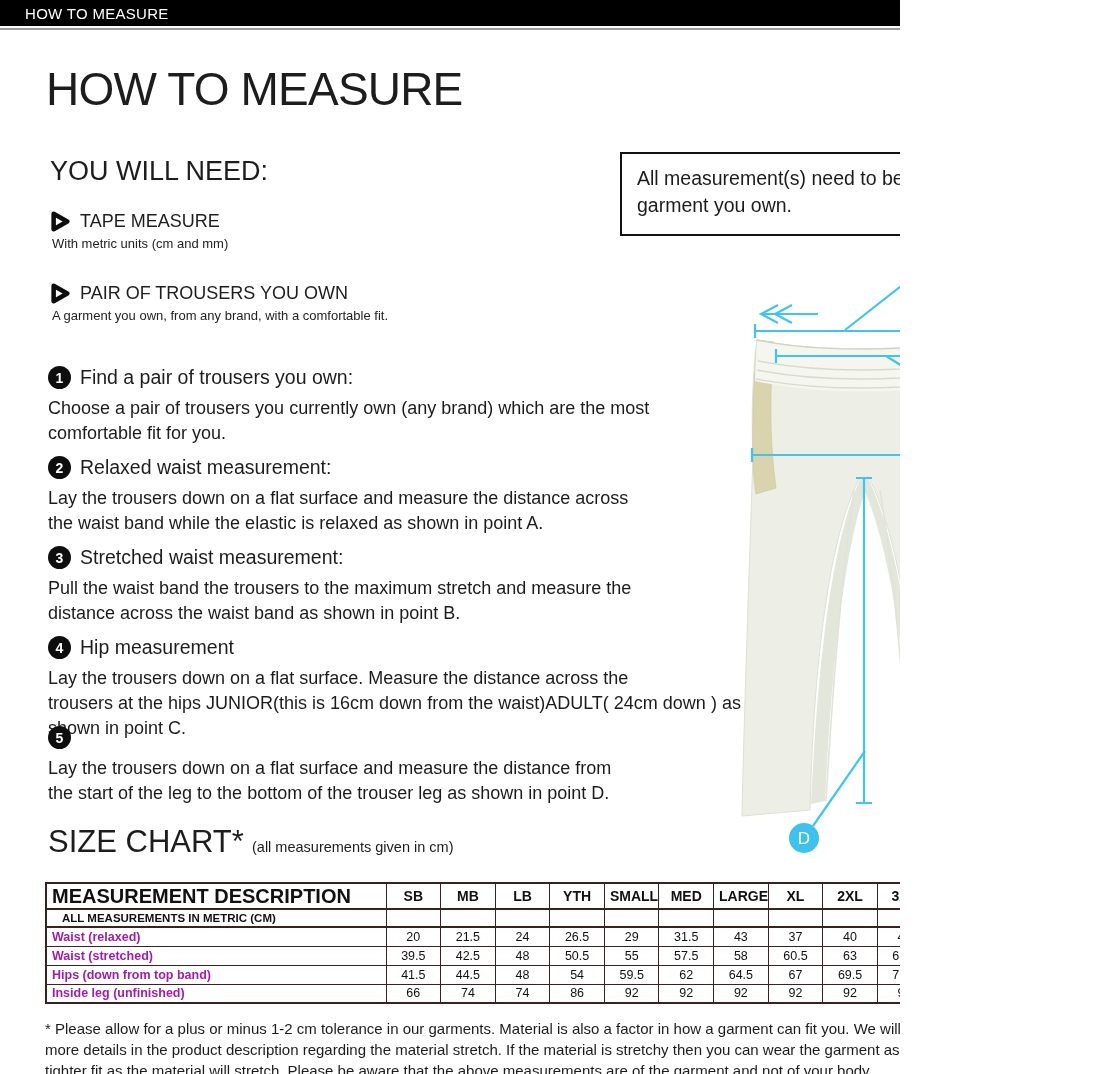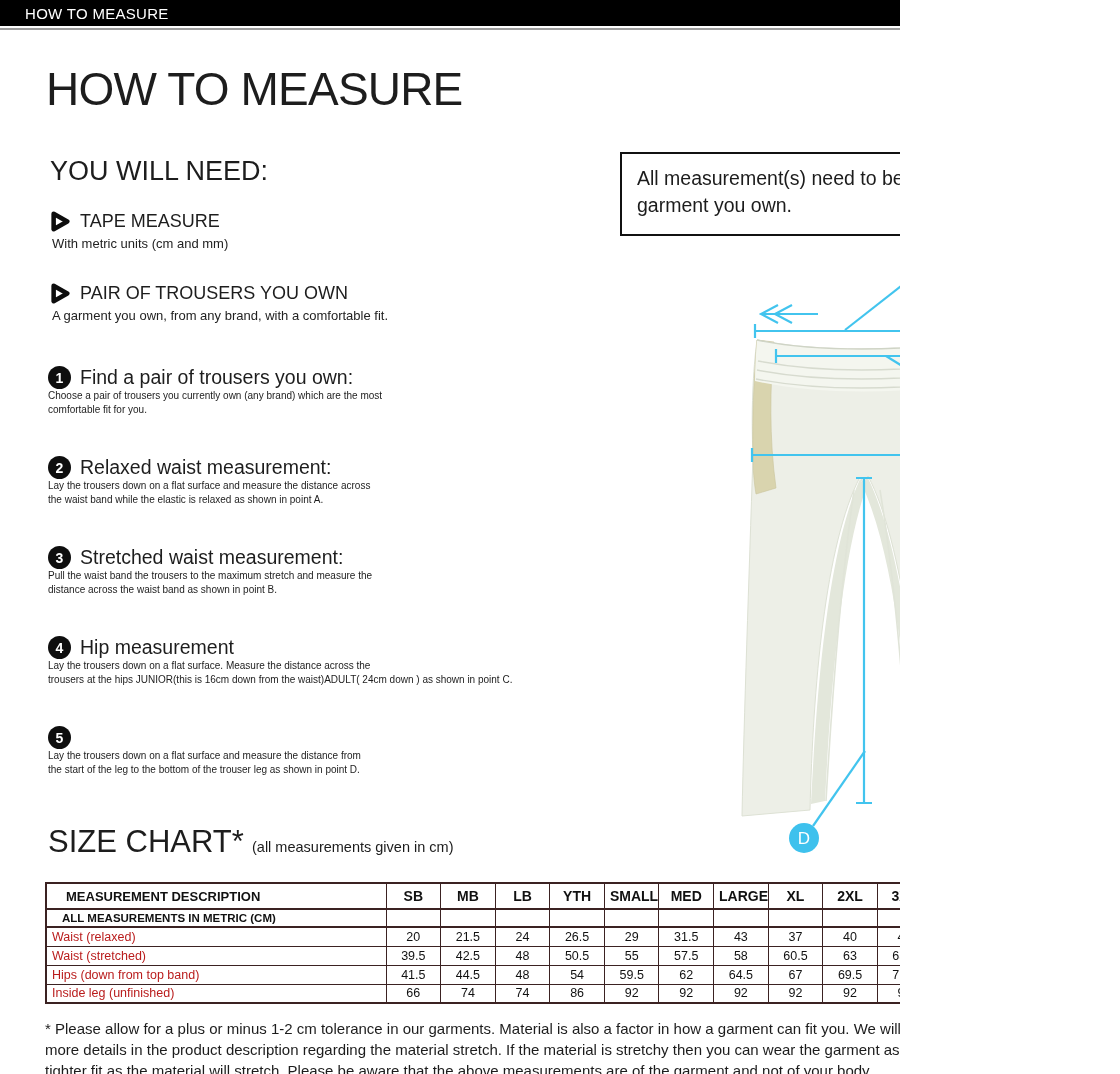--- a/index.html
+++ b/index.html
@@ -24,38 +24,38 @@
   .need-row{display:flex;align-items:center;gap:10px;}
   .tri{width:20px;height:21px;flex:0 0 auto;}
   .need-title{font-size:18px;color:#1d1d1d;}
   .need-sub{font-size:13px;margin-top:4px;margin-left:2px;color:#222;}
 
   .step{position:absolute;left:48px;width:720px;}
   .step-head{display:flex;align-items:center;gap:9px;}
   .step-num{width:23px;height:23px;border-radius:50%;background:#0e0e0e;color:#fff;
             font-size:14px;font-weight:bold;display:flex;align-items:center;justify-content:center;flex:0 0 auto;}
   .step-title{font-size:19.5px;color:#1d1d1d;}
-  .step-body{font-size:10px;line-height:1.38;white-space:pre-line;color:#1c1c1c;}
+  .step-body{margin-top:7px;font-size:18px;line-height:1.38;white-space:pre-line;color:#1c1c1c;}
 
   .notice{position:absolute;left:620px;top:152px;width:470px;height:84px;border:2px solid #111;
           box-sizing:border-box;padding:11px 15px;font-size:19.5px;line-height:1.4;white-space:pre-line;color:#1c1c1c;}
 
   .diagram{position:absolute;left:704px;top:248px;width:372px;height:630px;}
 
   .sc-title{position:absolute;left:48px;top:824px;font-size:31px;color:#1d1d1d;}
   .sc-note{position:absolute;left:252px;top:839px;font-size:14.5px;color:#1c1c1c;}
 
   .size-table{position:absolute;left:45px;top:882px;width:888px;border-collapse:collapse;
               table-layout:fixed;border:2px solid #3b2222;}
   .size-table th,.size-table td{border:1px solid #3b2222;background:#fff;padding:0 5px;box-sizing:border-box;}
   .size-table thead th{font-size:14px;font-weight:bold;height:26px;text-align:center;border-bottom:2px solid #3b2222;color:#111;}
-  .size-table th.desc-h{text-align:left;font-size:13px;padding-left:19px;}
+  .size-table th.desc-h{text-align:left;font-size:20px;padding-left:5px;}
   .sub-row td{font-size:11.5px;font-weight:bold;height:18px;border-bottom:2px solid #3b2222;text-align:left;padding-left:15px;color:#111;}
   .data-row td{height:19px;}
-  .row-label{font-size:12.5px;font-weight:normal;text-align:left;padding-left:7px;color:#b91c1c;}
+  .row-label{font-size:12.5px;font-weight:bold;text-align:left;padding-left:7px;color:#a21caf;}
   .val{font-size:12.5px;text-align:center;color:#111;}
 
   .footnote{position:absolute;left:45px;top:1018px;width:1050px;font-size:15px;line-height:1.4;
             white-space:pre-line;color:#1c1c1c;}
 </style>
 </head>
 <body>
 
 <div class="page">
 

